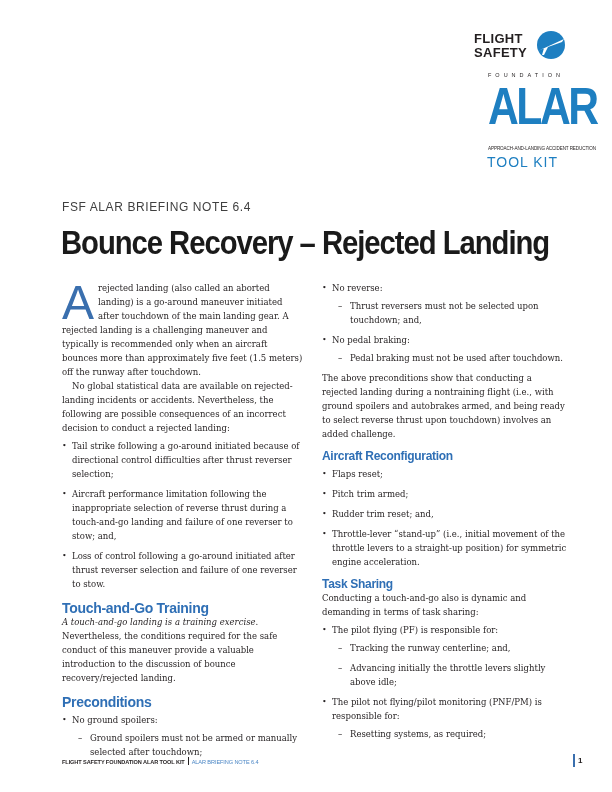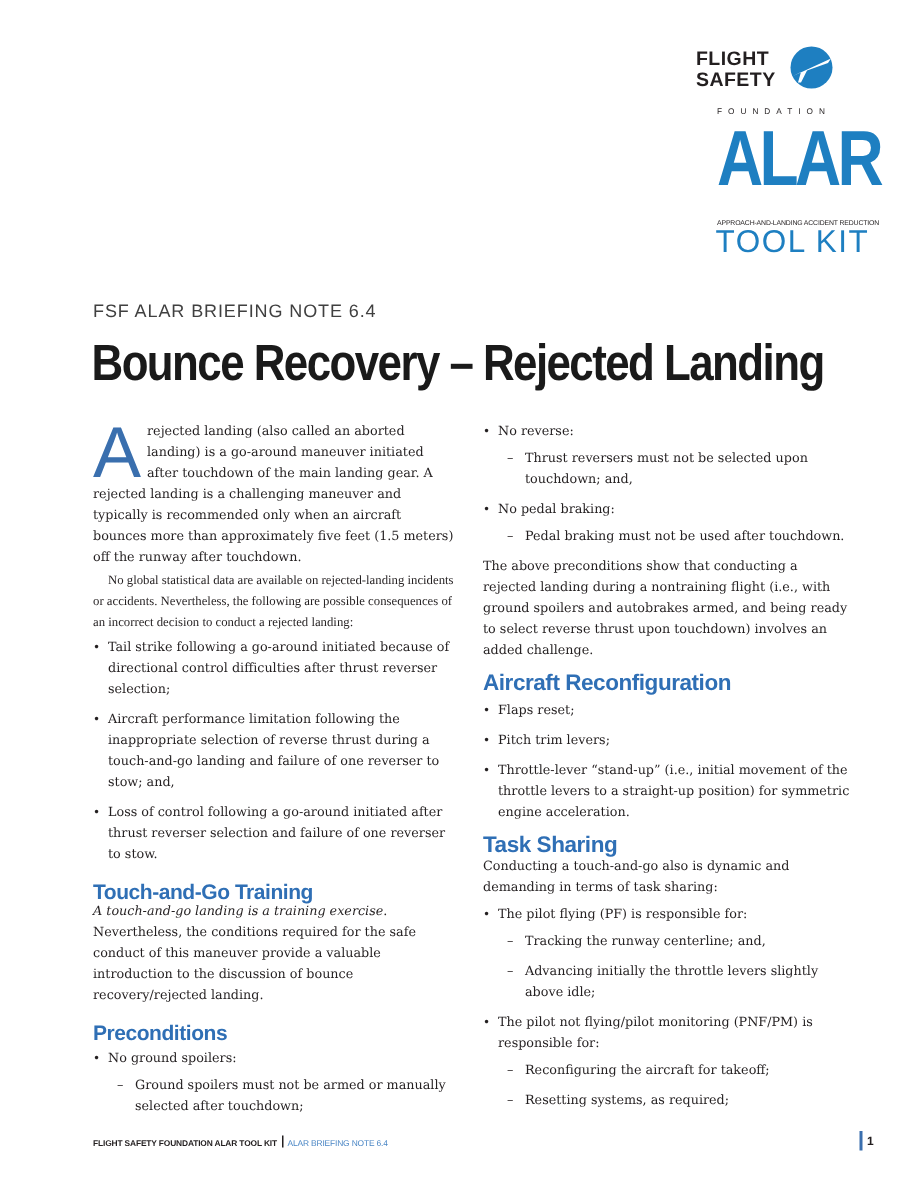--- a/index.html
+++ b/index.html
@@ -1,39 +1,39 @@
 <!DOCTYPE html>
 <html><head>
 <meta charset="utf-8">
 <style>
   html, body { margin: 0; padding: 0; background: #ffffff; }
   body { width: 612px; height: 792px; position: relative; overflow: hidden; font-family: "DejaVu Serif", serif; color: #231f20; }
 
-  .logo { position: absolute; left: 458px; top: 30px; width: 132px; }
+  .logo { position: absolute; left: 468px; top: 30px; width: 132px; }
   .logo .fsf-row { position: relative; height: 34px; }
   .logo .fsf-text { position: absolute; left: 6px; top: 2px; font-family: "Liberation Sans", sans-serif; font-weight: bold; font-size: 13px; line-height: 14px; color: #231f20; letter-spacing: 0.3px; }
   .logo .fsf-globe { position: absolute; left: 68px; top: 0px; width: 30px; height: 30px; }
   .logo .foundation { position: absolute; left: 20px; top: 42px; font-family: "Liberation Sans", sans-serif; font-size: 5.5px; letter-spacing: 4px; color: #231f20; }
   .logo .alar { position: absolute; left: 20px; top: 48px; font-family: "Liberation Sans", sans-serif; font-weight: bold; font-size: 52px; line-height: 56px; color: #1e7fc1; letter-spacing: -3px; transform: scaleX(0.82); transform-origin: left top; }
   .logo .tagline { position: absolute; left: 20px; top: 116px; font-family: "Liberation Sans", sans-serif; font-size: 4.6px; color: #231f20; letter-spacing: -0.1px; white-space: nowrap; }
-  .logo .toolkit { position: absolute; left: 19px; top: 121px; font-family: "Liberation Sans", sans-serif; font-size: 21px; line-height: 22px; color: #1e7fc1; letter-spacing: 1px; white-space: nowrap; }
+  .logo .toolkit { position: absolute; left: 19px; top: 121px; font-family: "Liberation Sans", sans-serif; font-size: 14px; line-height: 22px; color: #1e7fc1; letter-spacing: 1px; white-space: nowrap; }
 
   .kicker { position: absolute; left: 62px; top: 200px; font-family: "Liberation Sans", sans-serif; font-size: 12px; color: #404040; letter-spacing: 0.6px; }
   .title { position: absolute; left: 61px; top: 222px; font-family: "Liberation Sans", sans-serif; font-weight: bold; font-size: 34px; line-height: 40px; color: #1a1a1a; letter-spacing: -1.2px; transform: scaleX(0.86); transform-origin: left top; white-space: nowrap; }
 
   .col { position: absolute; top: 281px; font-size: 8.5px; line-height: 14px; color: #231f20; }
   .col.left { left: 62px; width: 242px; }
   .col.right { left: 322px; width: 246px; top: 281px; }
 
   .p { margin: 0 0 0 0; }
-  .p.indent { text-indent: 10px; font-family: Liberation Serif, serif; }
+  .p.indent { text-indent: 10px; }
   .dropcap { float: left; font-family: "Liberation Sans", sans-serif; font-size: 48px; line-height: 40px; color: #3a6fae; margin: 2px 4px 0 0; font-weight: normal; }
 
   .h { font-family: "Liberation Sans", sans-serif; font-weight: bold; color: #2f6fb5; font-size: 14px; line-height: 14px; margin-top: 10px; letter-spacing: -0.3px; }
-  .col.right .h { margin-top: 8px; font-size: 15px; }
+  .col.right .h { margin-top: 8px; font-size: 12px; }
 
   ul.b { list-style: none; padding: 0; margin: 4px 0 0 0; }
   ul.b > li { position: relative; padding-left: 10px; margin-bottom: 6px; }
   ul.b > li::before { content: "\2022"; position: absolute; left: 0; top: 0; font-size: 8px; }
   ul.d { list-style: none; padding: 0; margin: 4px 4px 0 0; }
   ul.d > li { position: relative; padding-left: 18px; margin-bottom: 6px; }
   ul.d > li::before { content: "\2013"; position: absolute; left: 6px; top: 0; }
   .it { font-style: italic; margin-top: 36px; }
 
   .footer { position: absolute; left: 62px; top: 757px; font-family: "Liberation Sans", sans-serif; font-size: 5.6px; font-weight: bold; color: #231f20; letter-spacing: -0.1px; white-space: nowrap; }
@@ -102,38 +102,38 @@
       <ul class="d" style="margin-bottom:0;">
           <li style="margin-bottom:2px;"><span>Pedal braking must not be used after touchdown.</span></li>
         </ul>
     </li>
   </ul>
   <p class="p">The above preconditions show that conducting a rejected landing during a nontraining flight (i.e., with ground spoilers and autobrakes armed, and being ready to select reverse thrust upon touchdown) involves an added challenge.</p>
 
   <div class="h">Aircraft Reconfiguration</div>
   <ul class="b">
     <li><span>Flaps reset;</span></li>
-    <li><span>Pitch trim levers;</span></li>
+    <li><span>Pitch trim armed;</span></li>
+    <li><span>Rudder trim reset; and,</span></li>
     <li><span>Throttle-lever “stand-up” (i.e., initial movement of the throttle levers to a straight-up position) for symmetric engine acceleration.</span></li>
   </ul>
 
   <div class="h">Task Sharing</div>
   <p class="p">Conducting a touch-and-go also is dynamic and demanding in terms of task sharing:</p>
   <ul class="b">
     <li>
       <span>The pilot flying (PF) is responsible for:</span>
       <ul class="d">
         <li><span>Tracking the runway centerline; and,</span></li>
         <li><span>Advancing initially the throttle levers slightly above idle;</span></li>
       </ul>
     </li>
     <li>
       <span>The pilot not flying/pilot monitoring (PNF/PM) is responsible for:</span>
       <ul class="d">
-        <li><span>Reconfiguring the aircraft for takeoff;</span></li>
         <li><span>Resetting systems, as required;</span></li>
       </ul>
     </li>
   </ul>
 </div>
 
 <div class="footer">
   <span>FLIGHT SAFETY FOUNDATION ALAR TOOL KIT</span><span class="sep"></span><span class="note">ALAR BRIEFING NOTE 6.4</span>
 </div>
 <div class="pagebar"></div>

